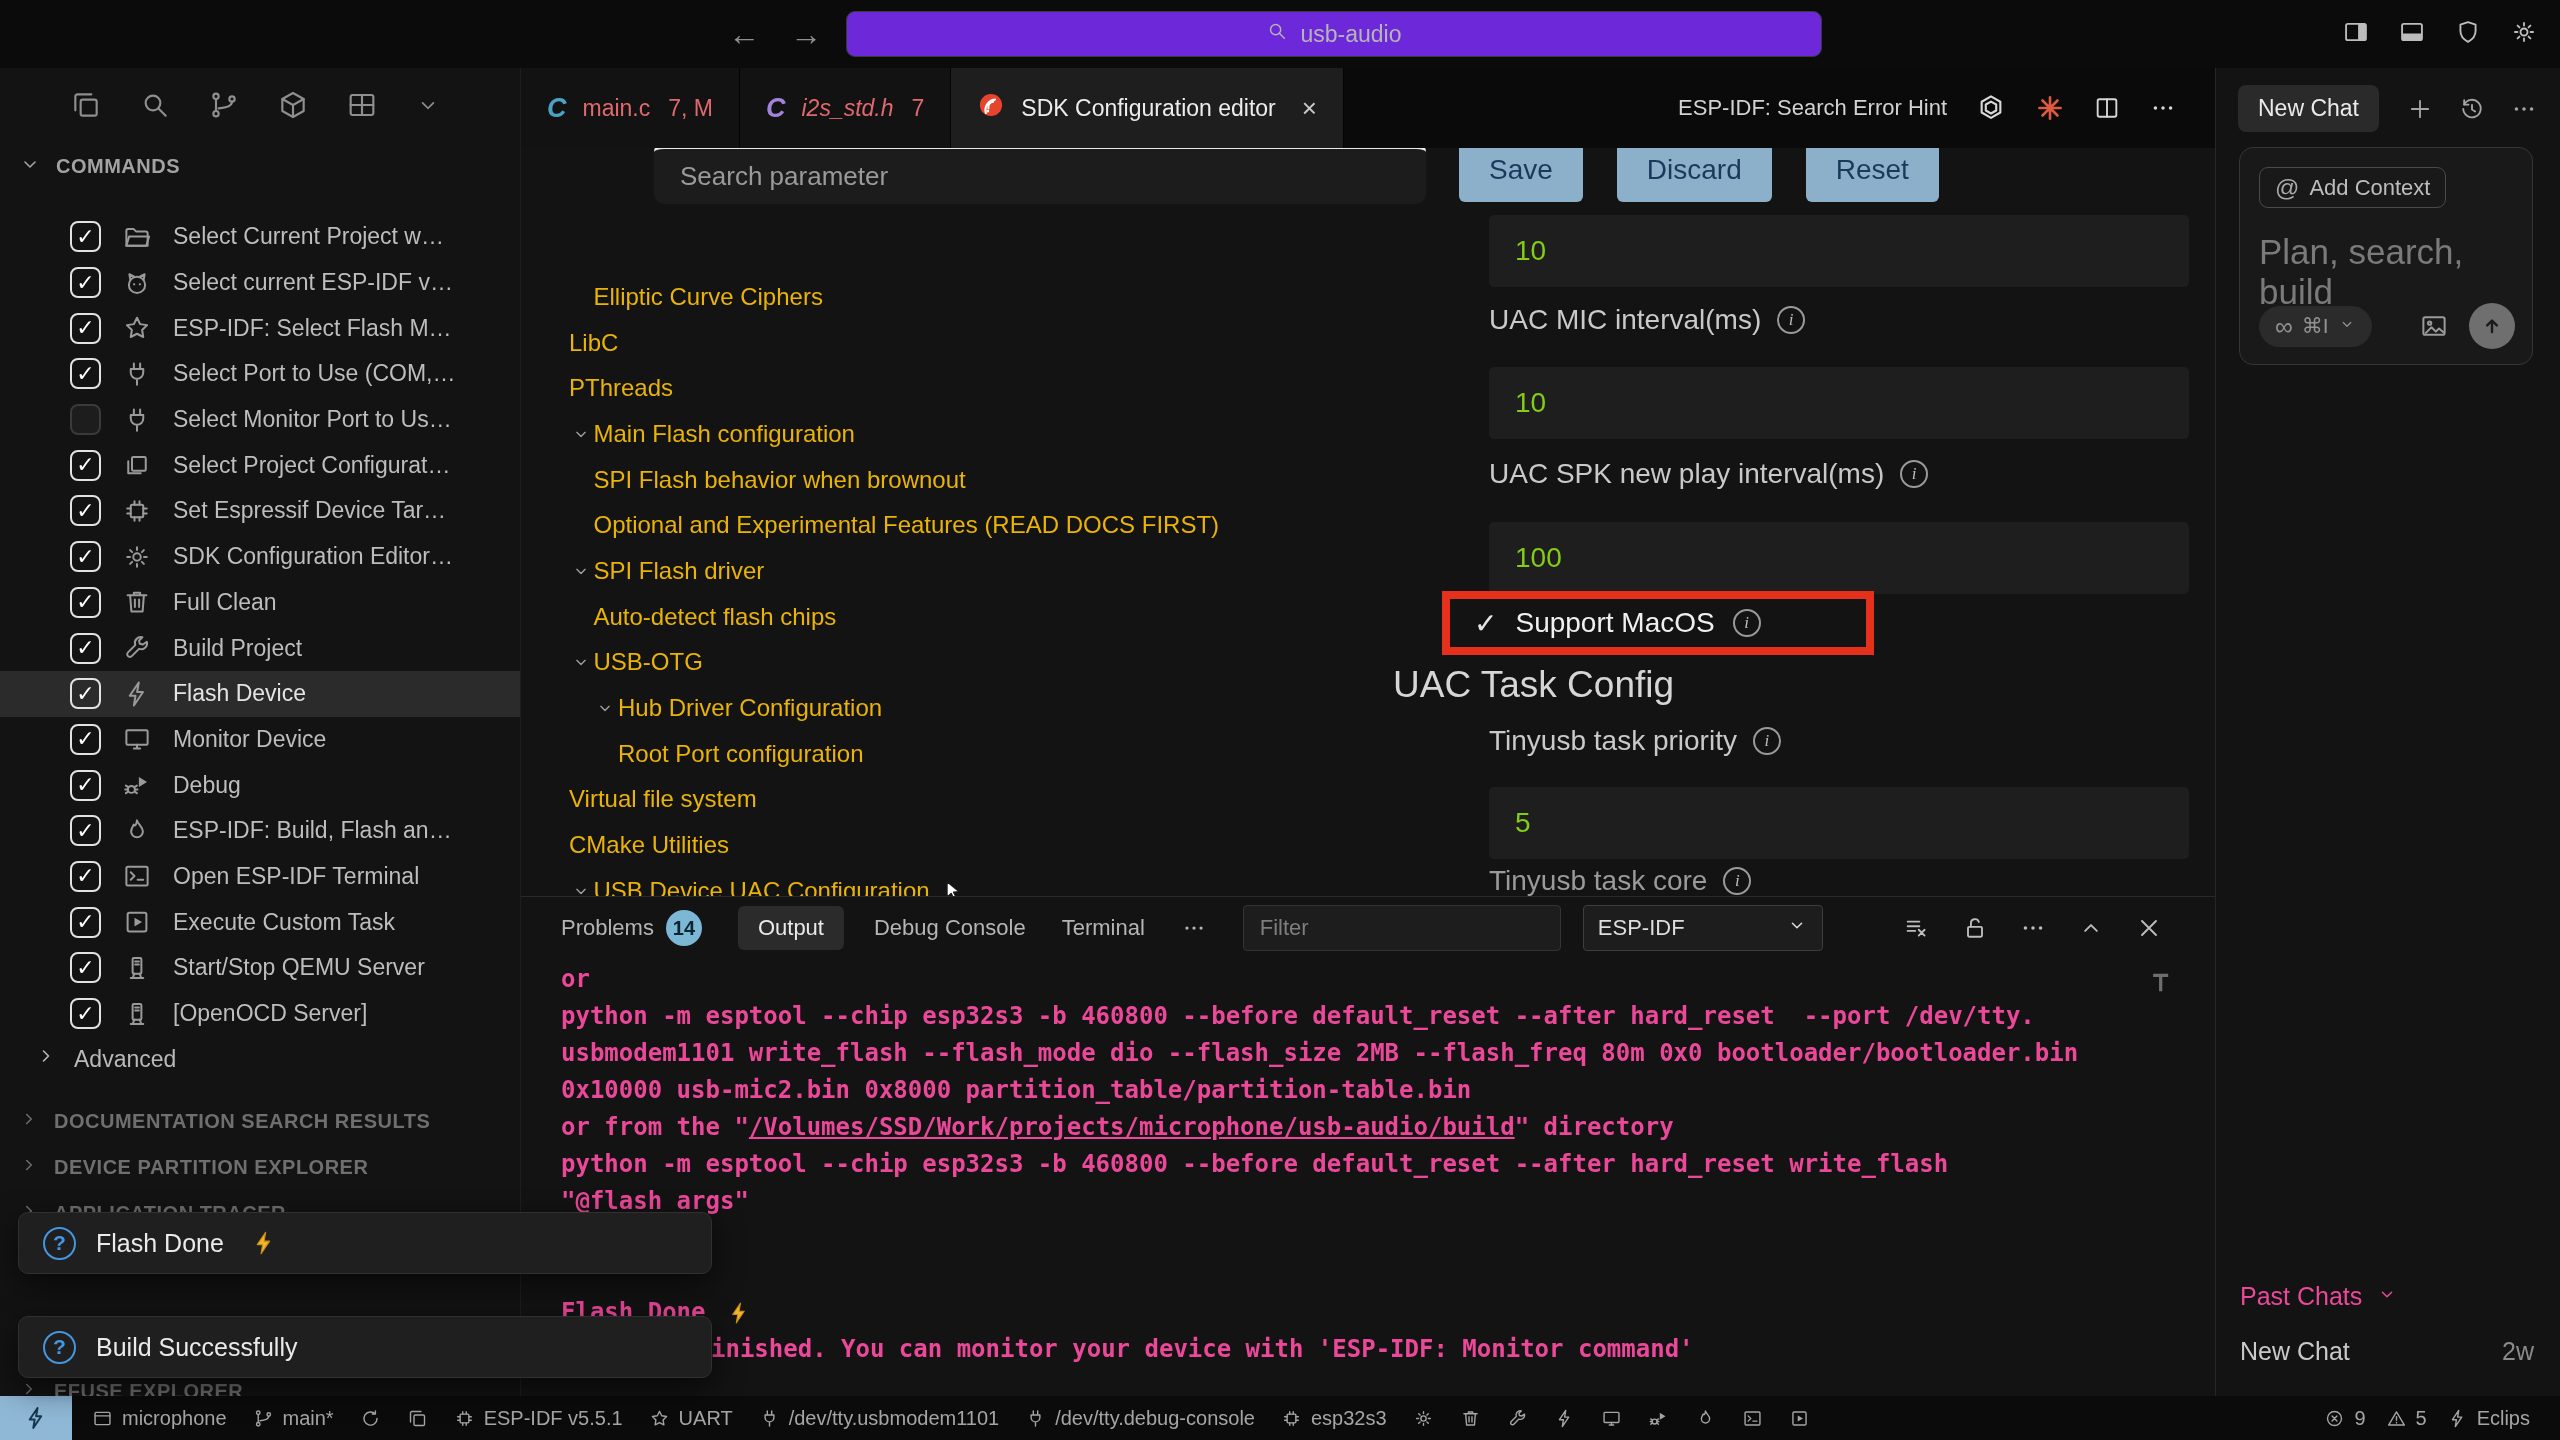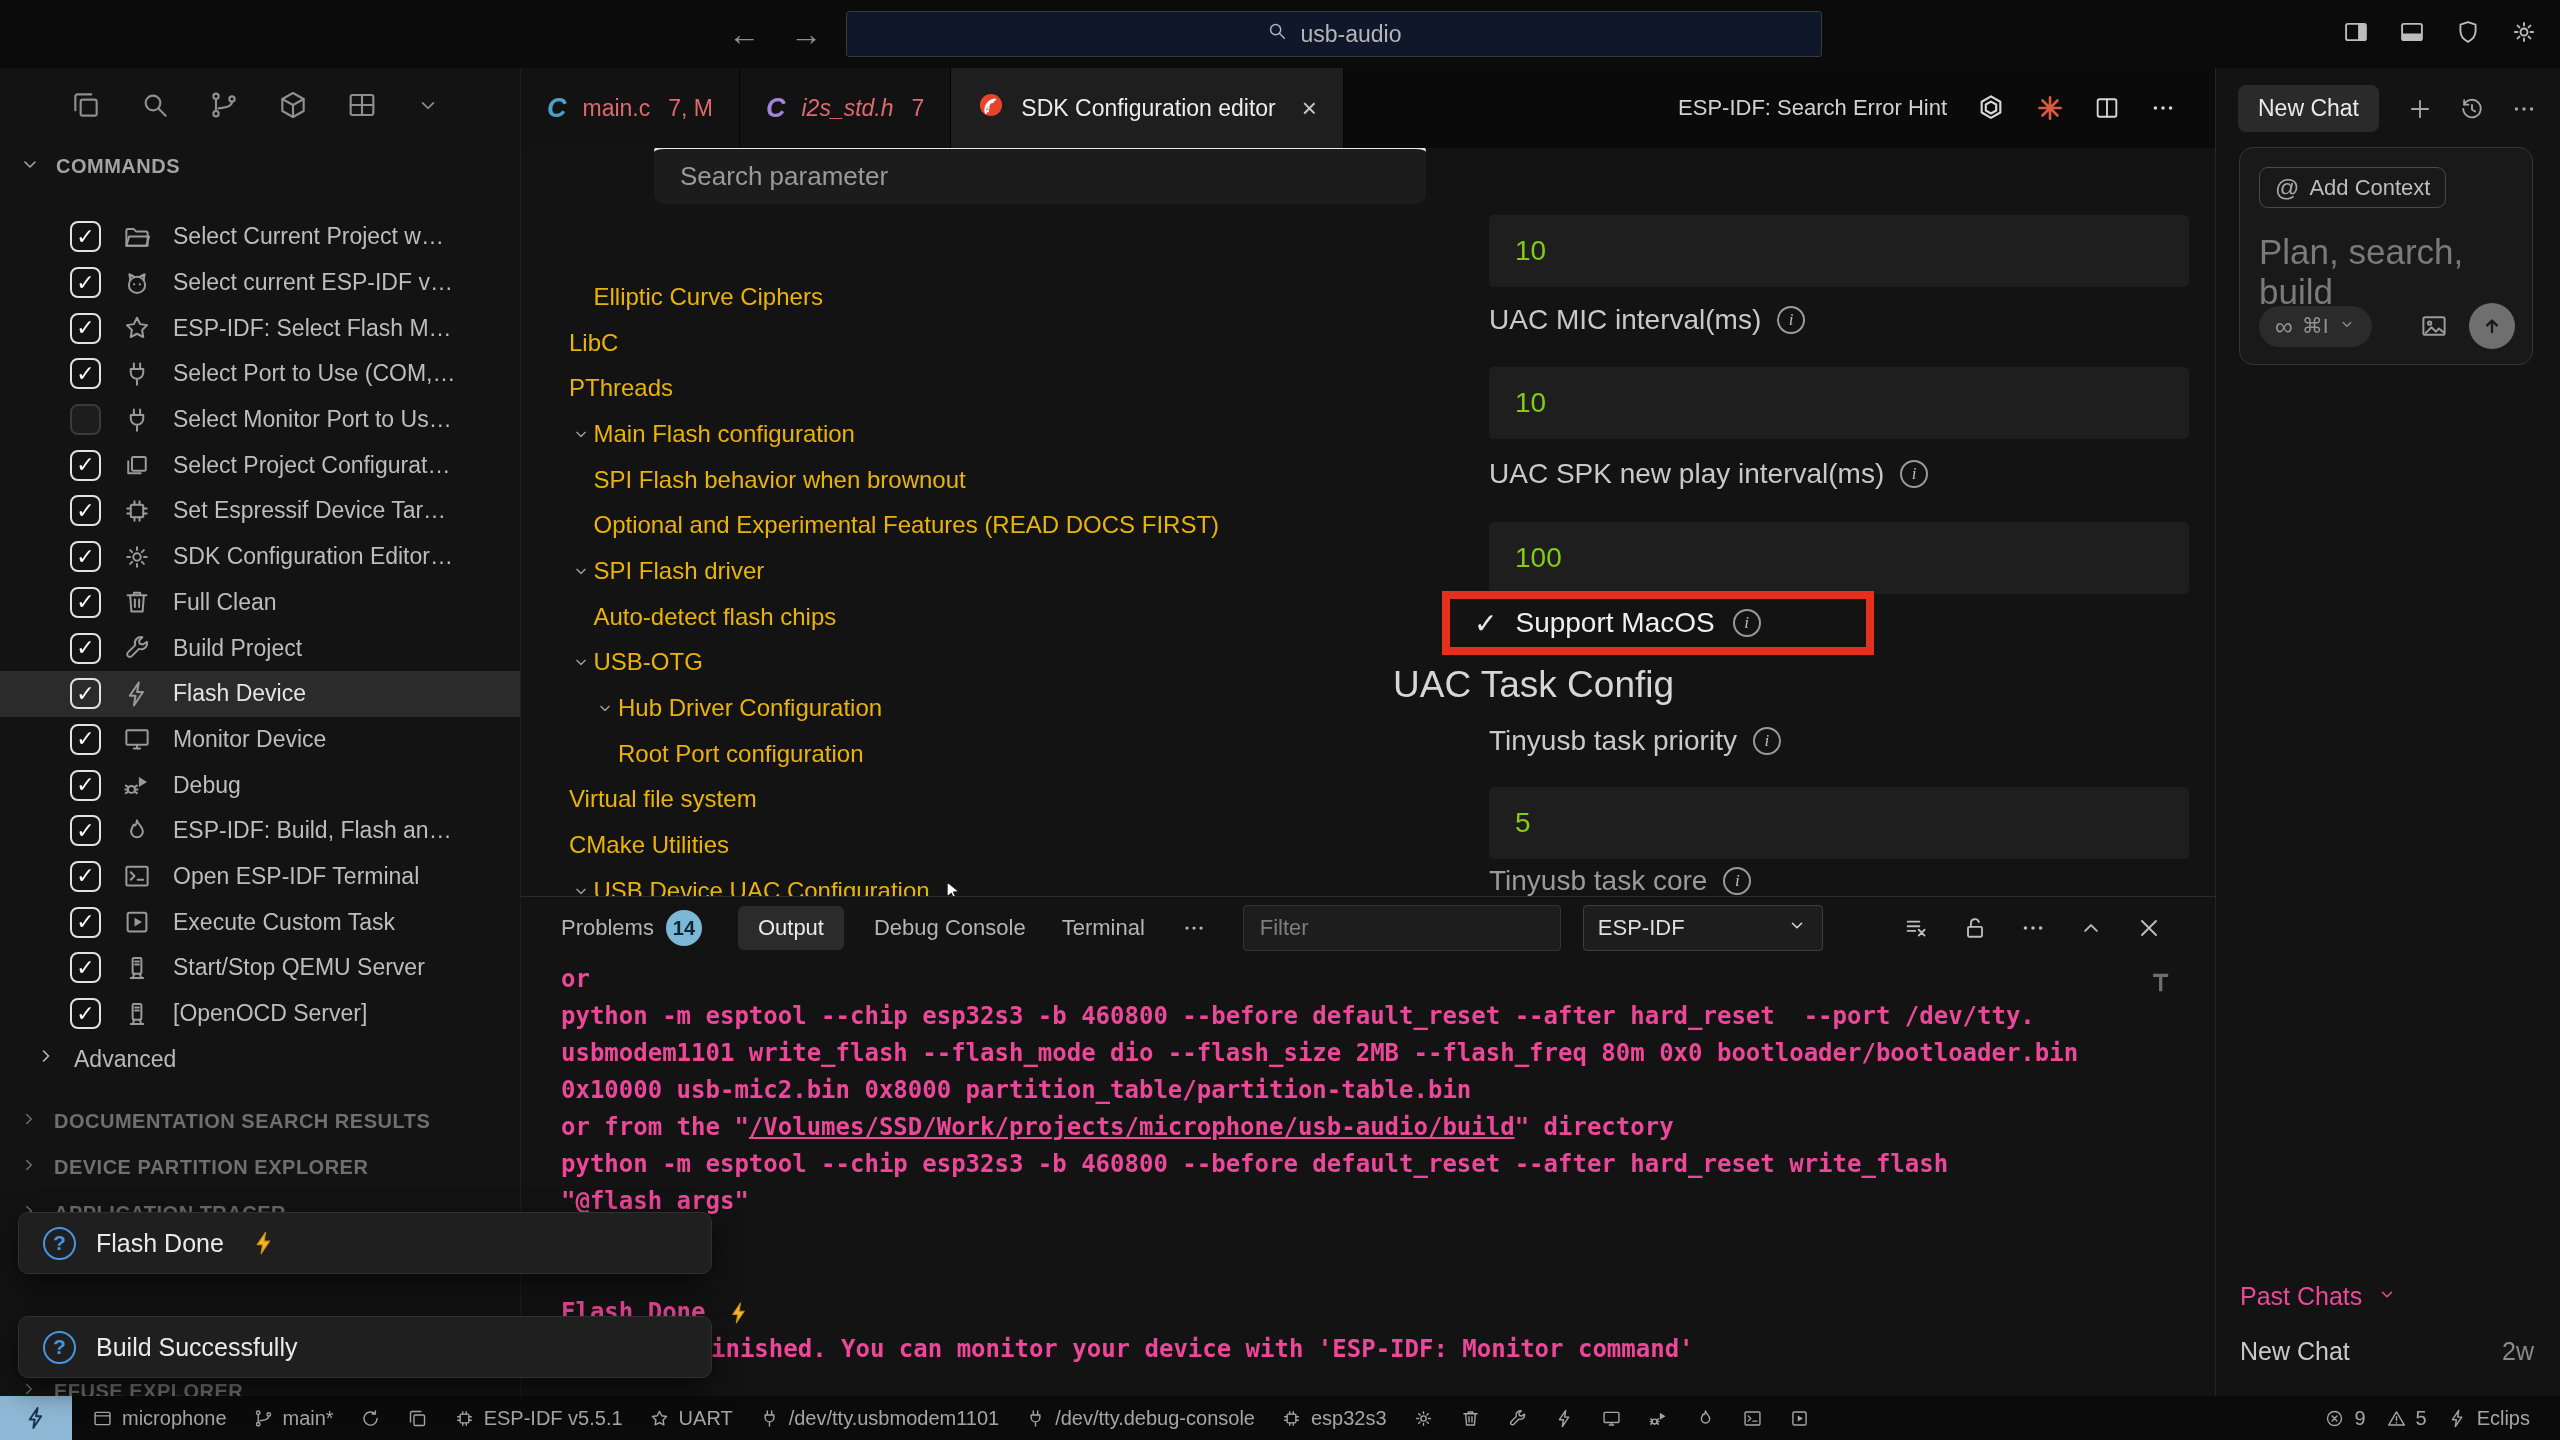--- a/index.html
+++ b/index.html
@@ -2,21 +2,21 @@
 <html><head>
 <meta charset="utf-8">
 <style>
   *{box-sizing:border-box;margin:0;padding:0}
   html,body{width:2560px;height:1440px;overflow:hidden}
   body{position:relative;background:#131313;font-family:"Liberation Sans",sans-serif;color:#c9c9c9;}
 
   
   .titlebar{position:absolute;top:0;left:0;right:0;height:68px;background:#0b0b0b;z-index:5}
   .nav{position:absolute;left:728px;top:0;height:68px;display:flex;align-items:center;gap:30px;color:#8f8f8f;font-size:32px}
-  .tsearch{position:absolute;left:846px;top:11px;width:976px;height:46px;background:#0f172a;border:1px solid #3a3a3a;border-radius:3px;display:flex;align-items:center;justify-content:center;gap:12px;color:#b5b5b5;font-size:23px}
+  .tsearch{position:absolute;left:846px;top:11px;width:976px;height:46px;background:#6d28d9;border:1px solid #3a3a3a;border-radius:9px;display:flex;align-items:center;justify-content:center;gap:12px;color:#b5b5b5;font-size:23px}
   .ticons{position:absolute;right:22px;top:0;height:68px;display:flex;align-items:center;gap:28px;color:#bdbdbd}
 
   
   .main{position:absolute;top:68px;left:0;right:0;bottom:44px;display:flex}
 
   
   .sidebar{width:520px;flex:none;background:#131313;position:relative;overflow:hidden}
   .activity{height:78px;display:flex;align-items:center;gap:37px;padding-left:70px;color:#8f8f8f}
   .sec-head{display:flex;align-items:center;gap:14px;color:#a3a3a3;font-weight:700;font-size:20px;letter-spacing:.5px;height:40px;padding-left:18px}
   .cmd-list{margin-top:28px}
@@ -519,20 +519,25 @@
             <span class="tlabel">USB Device UAC Configuration</span>
             <span class="cursor-ic">
               <svg width="26" height="26" viewBox="0 0 24 24" fill="none" stroke="currentColor" stroke-width="1.6" stroke-linecap="round" stroke-linejoin="round">
                 <path d="M6.5 3.5l11 9-5 .6 2.7 5.4-2.3 1-2.6-5.3-3.8 3.3z" fill="#fff" stroke="#1a1a1a" stroke-width="1.2" stroke-linejoin="round"></path>
               </svg>
             </span>
           </div>
         </div>
 
       <div class="cfg">
+        <div class="cfg-buttons">
+          <button class="btn">Save</button>
+          <button class="btn">Discard</button>
+          <button class="btn">Reset</button>
+        </div>
 
         <input class="cinput" style="top: 67px;" value="10">
         <div class="clabel" style="top:156px">
           <span>UAC MIC interval(ms)</span>
             <span class="info">i</span>
         </div>
 
         <input class="cinput" style="top: 219px;" value="10">
         <div class="clabel" style="top:310px">
           <span>UAC SPK new play interval(ms)</span>

